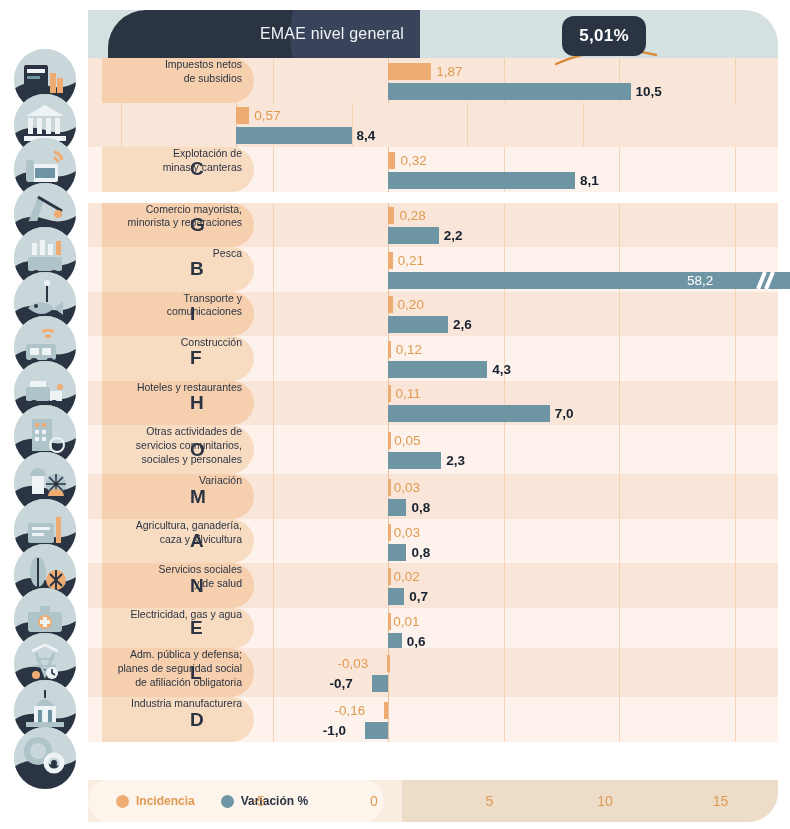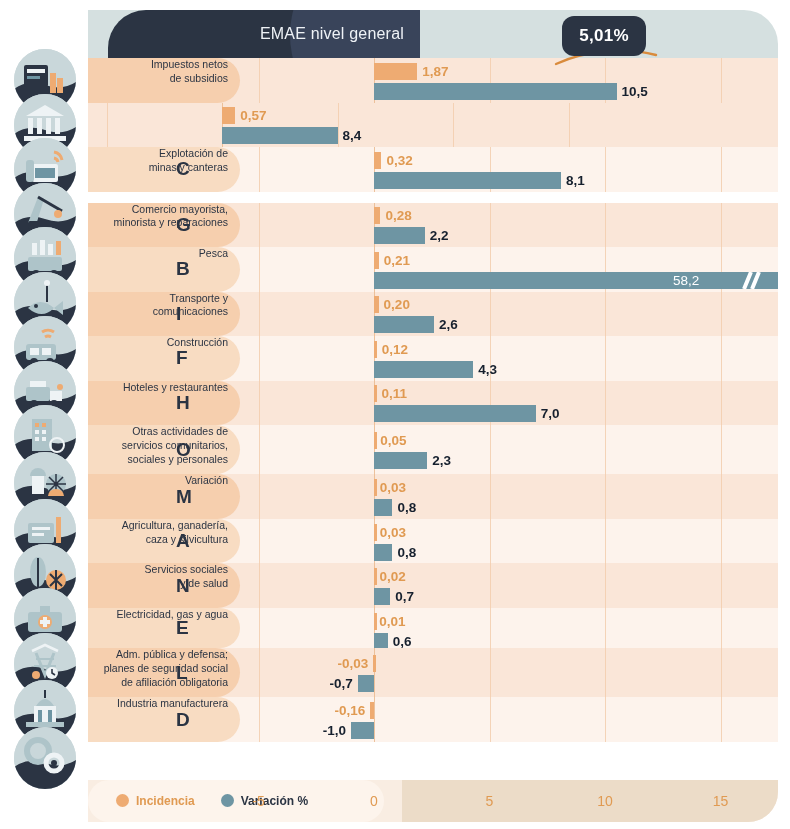--- a/index.html
+++ b/index.html
@@ -43,21 +43,21 @@
     position:absolute;left:552px;top:44px;width:108px;height:22px;
     z-index:5;pointer-events:none;
   }
 
   
   .rows{position:absolute;left:88px;top:58px;width:690px;height:722px;}
   .row{position:relative;height:auto;box-sizing:border-box;}
   .row.odd{background:#fae6d8;}
   .row.even{background:#fdf3ec;}
 
-  .row-inner{position:relative;display:flex;align-items:stretch;height:100%;}
+  .row-inner{position:relative;display:flex;align-items:stretch;height:100%;padding-left:14px;}
 
   
   .labelpanel{
     position:relative;width:152px;flex:0 0 152px;
     background:#f6cfae;
     border-top-right-radius:26px;border-bottom-right-radius:26px;
   }
   .row.even .labelpanel{background:#f8dcc2;}
   .letter{
     position:absolute;right:0;top:0;bottom:0;width:64px;
@@ -74,21 +74,21 @@
   
   .plot{position:relative;flex:1 1 auto;}
   .gridline{position:absolute;top:0;bottom:0;width:1px;background:#f2cdae;opacity:.85;}
   .gridline.zero{background:#e9b98f;}
 
   .barwrap{position:relative;height:100%;}
   .bar{position:absolute;height:17px;}
   .bar.inc{background:#eeab72;top:5px;}
   .bar.var{background:#6e95a3;top:25px;}
   .vlab{
-    position:absolute;font-size:13.5px;white-space:nowrap;line-height:17px;font-weight:bold;
+    position:absolute;font-size:13.5px;white-space:nowrap;line-height:17px;
   }
   .vlab.inc{color:#e09a52;top:5px;}
   .vlab.var{color:#16202e;font-weight:bold;top:25px;}
   .vlab.var.inside{color:#ffffff;font-weight:normal;}
 
   .breakmark{position:absolute;top:25px;height:17px;width:26px;pointer-events:none;}
 
   
   .iconcell{
     position:absolute;left:14px;width:62px;height:62px;
@@ -105,21 +105,21 @@
   .footer-right{
     position:absolute;left:402px;top:780px;width:376px;height:42px;
     background:#ecdcc8;border-bottom-right-radius:30px;
   }
   .legendpill{
     position:absolute;left:88px;top:780px;width:296px;height:42px;
     background:#fdf4ec;border-radius:22px;
     display:flex;align-items:center;gap:10px;padding-left:28px;
     box-sizing:border-box;z-index:4;
   }
-  .lgitem{display:flex;align-items:flex-start;gap:7px;margin-right:16px;}
+  .lgitem{display:flex;align-items:flex-end;gap:7px;margin-right:16px;}
   .lgdot{width:13px;height:13px;border-radius:50%;display:block;}
   .lgtext{font-size:12px;font-weight:bold;}
   .ticks{position:absolute;left:88px;top:780px;width:690px;height:42px;z-index:5;}
   .tick{
     position:absolute;top:0;height:42px;display:flex;align-items:center;
     transform:translateX(-50%);color:#e09a52;font-size:14px;
   }
 </style>
 </head>
 <body>

